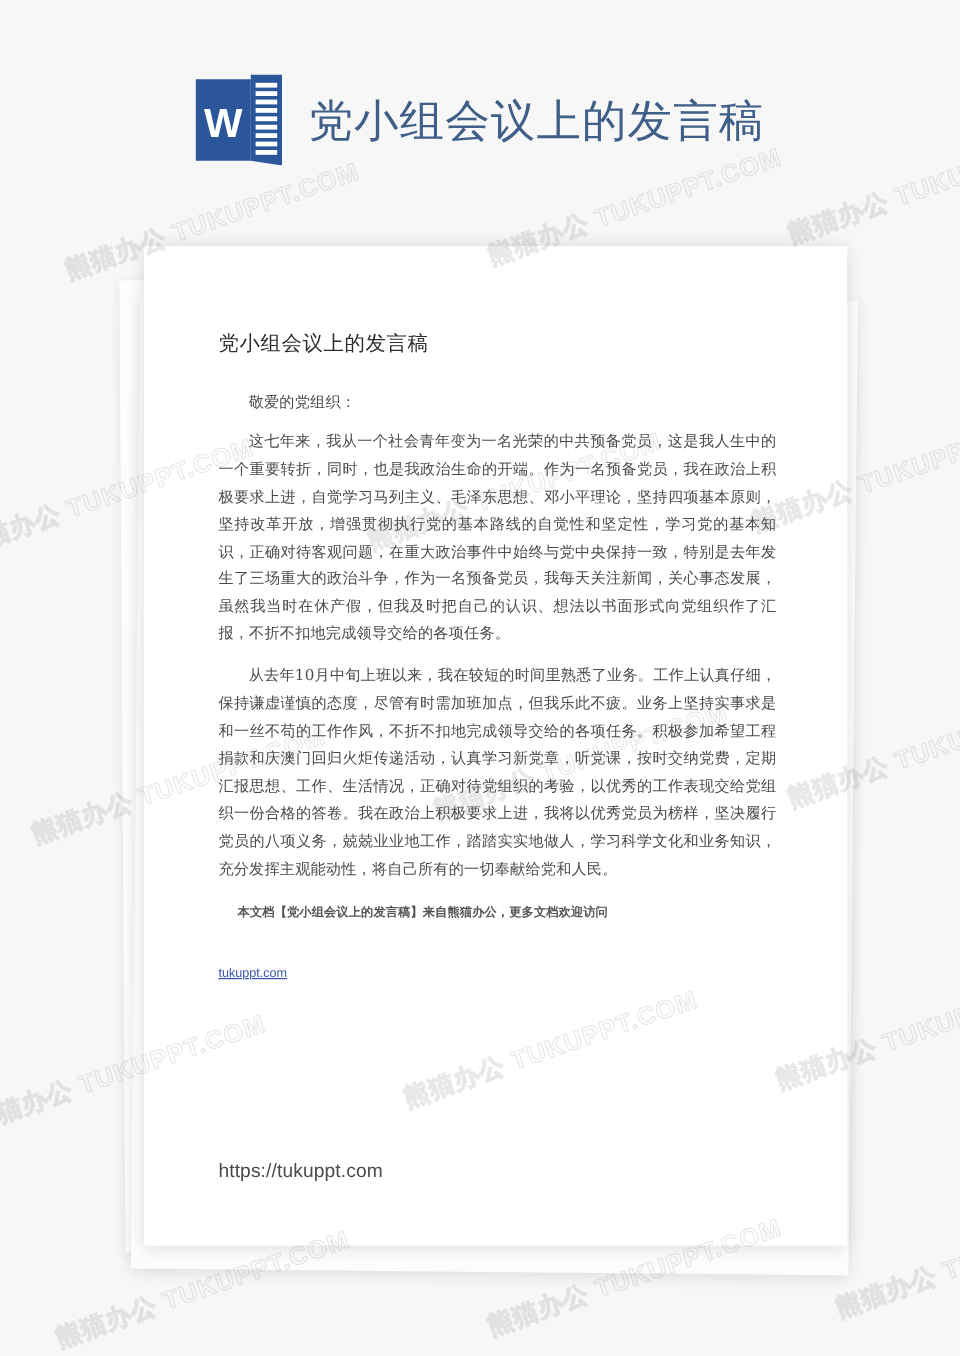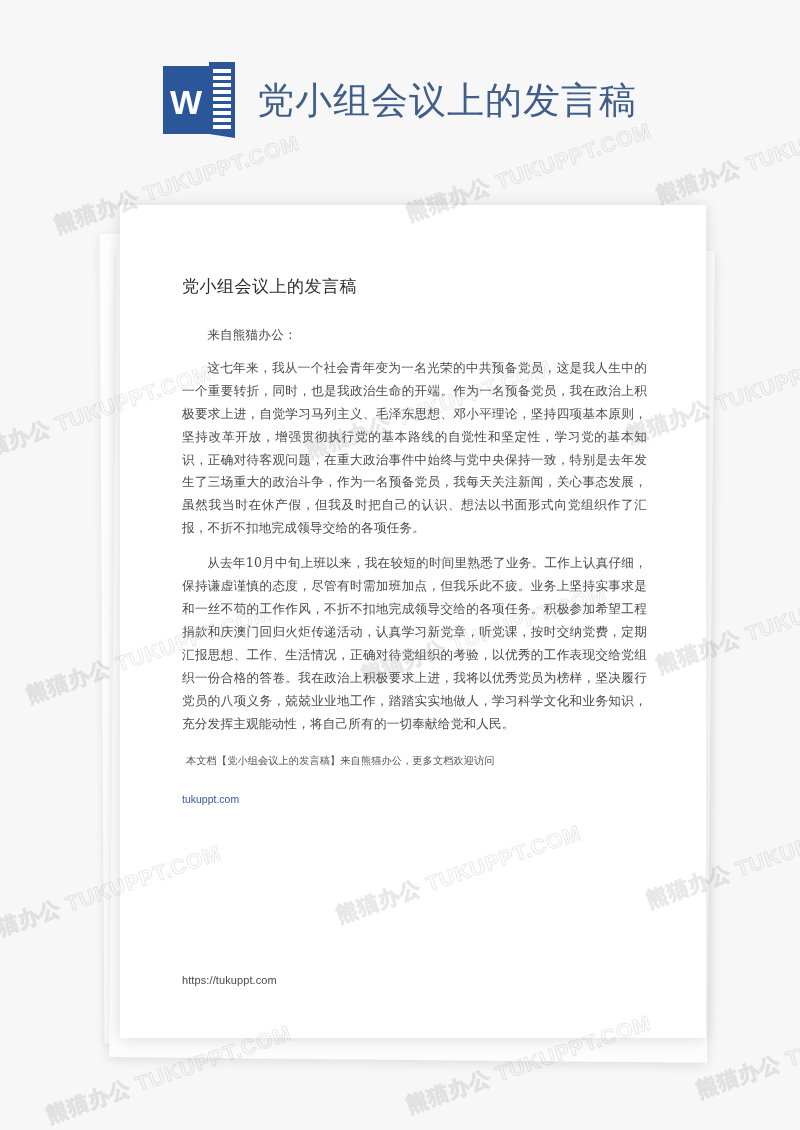--- a/index.html
+++ b/index.html
@@ -135,38 +135,40 @@
   #doc-footnote-wrap {
     margin-top: 18px;
   }
 
   #doc-footnote {
     font-family: "DejaVu Serif", "Liberation Serif", serif;
     font-size: 10.2px;
     line-height: 1.55;
     color: #555555;
     letter-spacing: 0.1px;
-    margin: 4px;
+    margin: 16px;
+    font-weight: bold;
   }
 
   #doc-footnote-link {
     display: inline-block;
     margin-top: 20px;
     font-family: "Liberation Sans", "DejaVu Sans", sans-serif;
     font-size: 10.5px;
     color: #3b55a8;
+    text-decoration: underline;
     cursor: pointer;
   }
 
   #doc-url {
     position: absolute;
     left: 62px;
     bottom: 52px;
     font-family: "Liberation Sans", "DejaVu Sans", sans-serif;
-    font-size: 11px;
+    font-size: 16px;
     color: #4a4a4a;
     letter-spacing: 0.1px;
   }
 
   
   #watermark-layer {
     position: absolute;
     left: 0;
     top: 0;
     width: 800px;
@@ -214,21 +216,21 @@
 
   <div class="sheet-back-left"></div>
   <div class="sheet-back-bottom"></div>
 
   <div id="main-page">
 
     <div id="doc-body">
 
       <h1 id="doc-title">党小组会议上的发言稿</h1>
 
-      <p class="doc-salutation">来自熊猫办公：</p>
+      <p class="doc-salutation">敬爱的党组织：</p>
 
       <p class="doc-para">这七年来，我从一个社会青年变为一名光荣的中共预备党员，这是我人生中的一个重要转折，同时，也是我政治生命的开端。作为一名预备党员，我在政治上积极要求上进，自觉学习马列主义、毛泽东思想、邓小平理论，坚持四项基本原则，坚持改革开放，增强贯彻执行党的基本路线的自觉性和坚定性，学习党的基本知识，正确对待客观问题，在重大政治事件中始终与党中央保持一致，特别是去年发生了三场重大的政治斗争，作为一名预备党员，我每天关注新闻，关心事态发展，虽然我当时在休产假，但我及时把自己的认识、想法以书面形式向党组织作了汇报，不折不扣地完成领导交给的各项任务。</p>
       <p class="doc-para">从去年10月中旬上班以来，我在较短的时间里熟悉了业务。工作上认真仔细，保持谦虚谨慎的态度，尽管有时需加班加点，但我乐此不疲。业务上坚持实事求是和一丝不苟的工作作风，不折不扣地完成领导交给的各项任务。积极参加希望工程捐款和庆澳门回归火炬传递活动，认真学习新党章，听党课，按时交纳党费，定期汇报思想、工作、生活情况，正确对待党组织的考验，以优秀的工作表现交给党组织一份合格的答卷。我在政治上积极要求上进，我将以优秀党员为榜样，坚决履行党员的八项义务，兢兢业业地工作，踏踏实实地做人，学习科学文化和业务知识，充分发挥主观能动性，将自己所有的一切奉献给党和人民。</p>
 
       <div id="doc-footnote-wrap">
         <p id="doc-footnote">本文档【党小组会议上的发言稿】来自熊猫办公，更多文档欢迎访问</p>
         <a id="doc-footnote-link">tukuppt.com</a>
       </div>
 
     </div>

